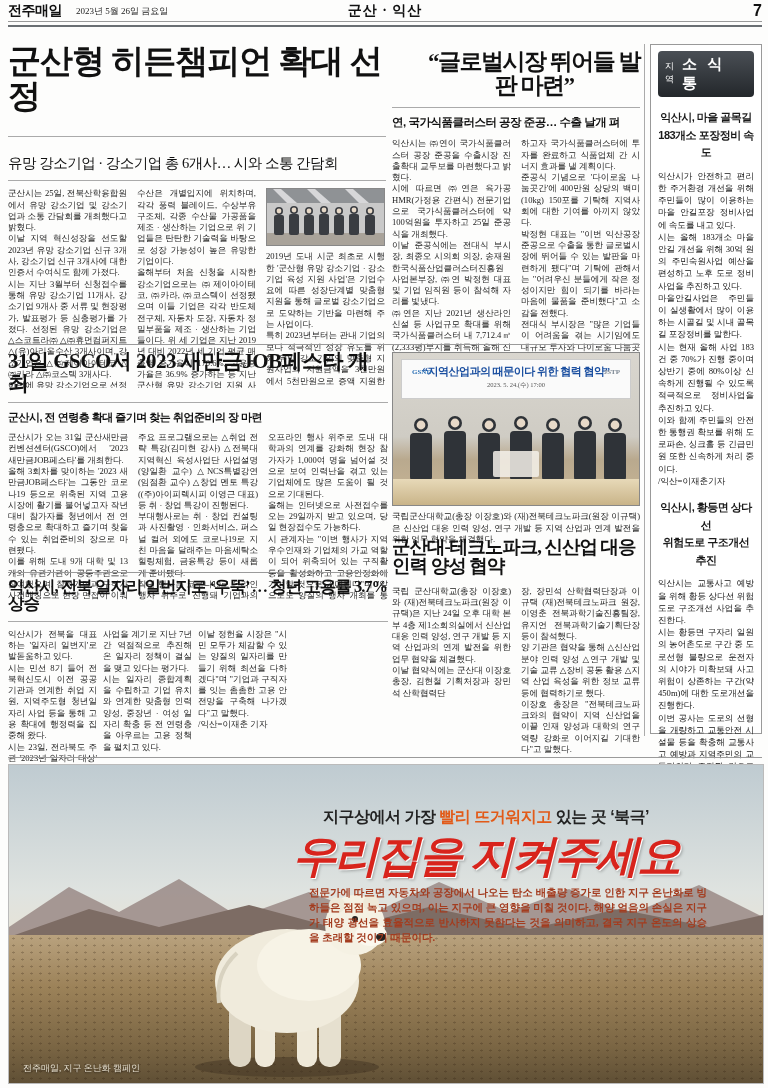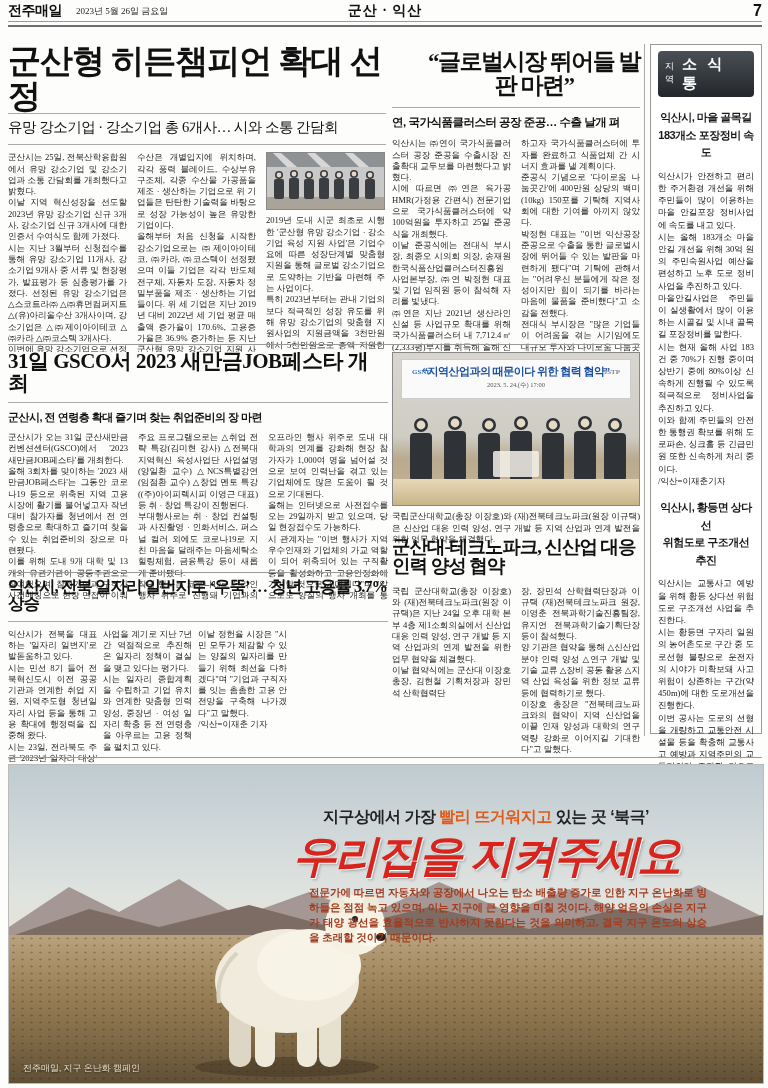--- a/index.html
+++ b/index.html
@@ -12,21 +12,21 @@
   .mh-section{position:absolute;left:0;right:0;text-align:center;font-weight:bold;font-size:14px;letter-spacing:1px;}
   .mh-page{margin-left:auto;font-size:16px;font-weight:bold;font-family:"Liberation Sans",sans-serif;}
   .mh-rule{position:absolute;left:8px;right:6px;top:21px;height:5px;border-top:1px solid #999;background:linear-gradient(#6a6f73,#6a6f73) 0 3px/100% 3px no-repeat;}
   
   .hl{font-weight:bold;letter-spacing:-1px;line-height:1.05;}
   .coltext{font-size:8.6px;line-height:11.3px;text-align:justify;white-space:pre-line;color:#1a1a1a;}
   .thinrule{border-top:1px solid #9a9a9a;}
   
   .a1{position:absolute;left:8px;top:44px;width:378px;}
   .a1 .hl{font-size:33px;}
-  .a1-sub{font-size:14.5px;margin-top:0;padding:4px 0 7px 0;border-top:1px solid #aaa;border-bottom:1px solid #aaa;letter-spacing:-.5px;}
+  .a1-sub{font-size:14.5px;margin-top:23px;padding:17px 0 7px 0;border-top:1px solid #aaa;border-bottom:1px solid #aaa;letter-spacing:-.5px;}
   .a1-body{display:flex;gap:10px;margin-top:7px;height:200px;overflow:hidden;}
   .a1-body .col{width:119px;}
   .photo1{width:117px;height:56px;border:1px solid #888;margin-bottom:5px;display:block;}
   
   .a2{position:absolute;left:392px;top:50px;width:248px;}
   .a2 .hl{font-size:23px;text-align:center;letter-spacing:-1.5px;margin-left:36px;}
   .a2-sub{font-family:"Liberation Sans",sans-serif;font-weight:bold;font-size:11.5px;margin-top:9px;padding-top:7px;border-top:1px solid #aaa;letter-spacing:-.5px;}
   .a2-body{display:flex;gap:10px;margin-top:8px;height:228px;overflow:hidden;}
   .a2-body .col{width:119px;}
   

